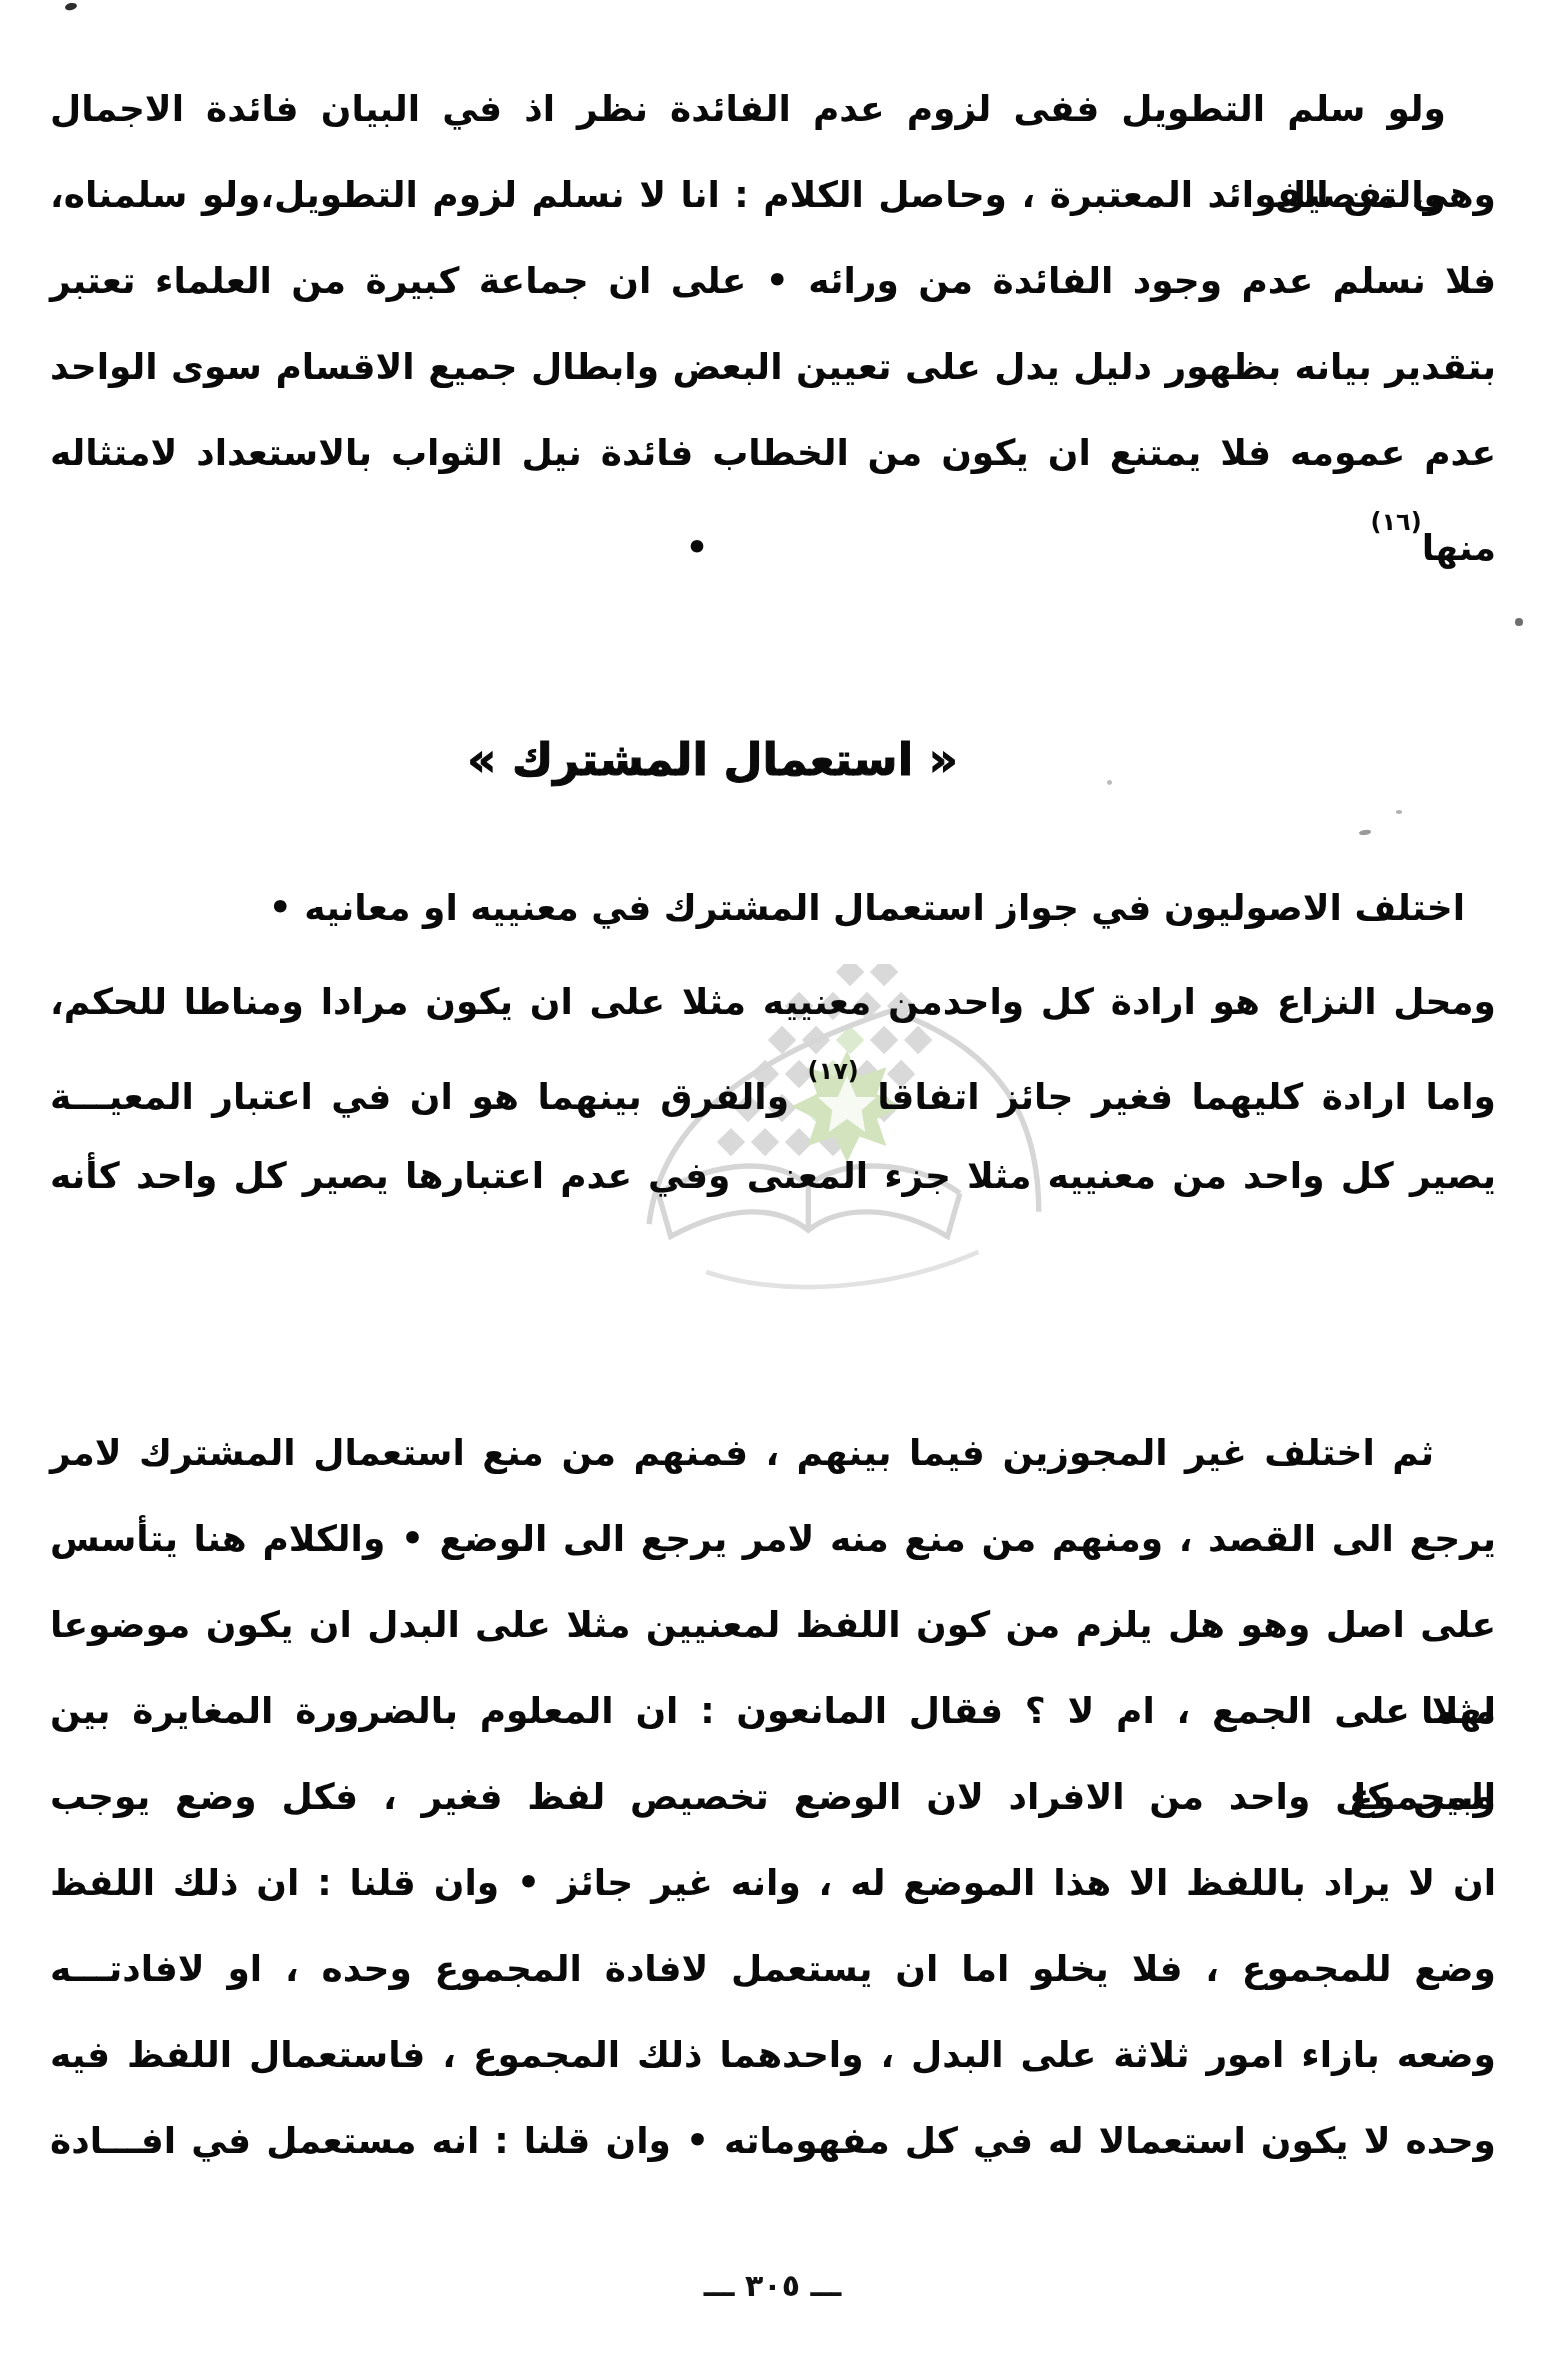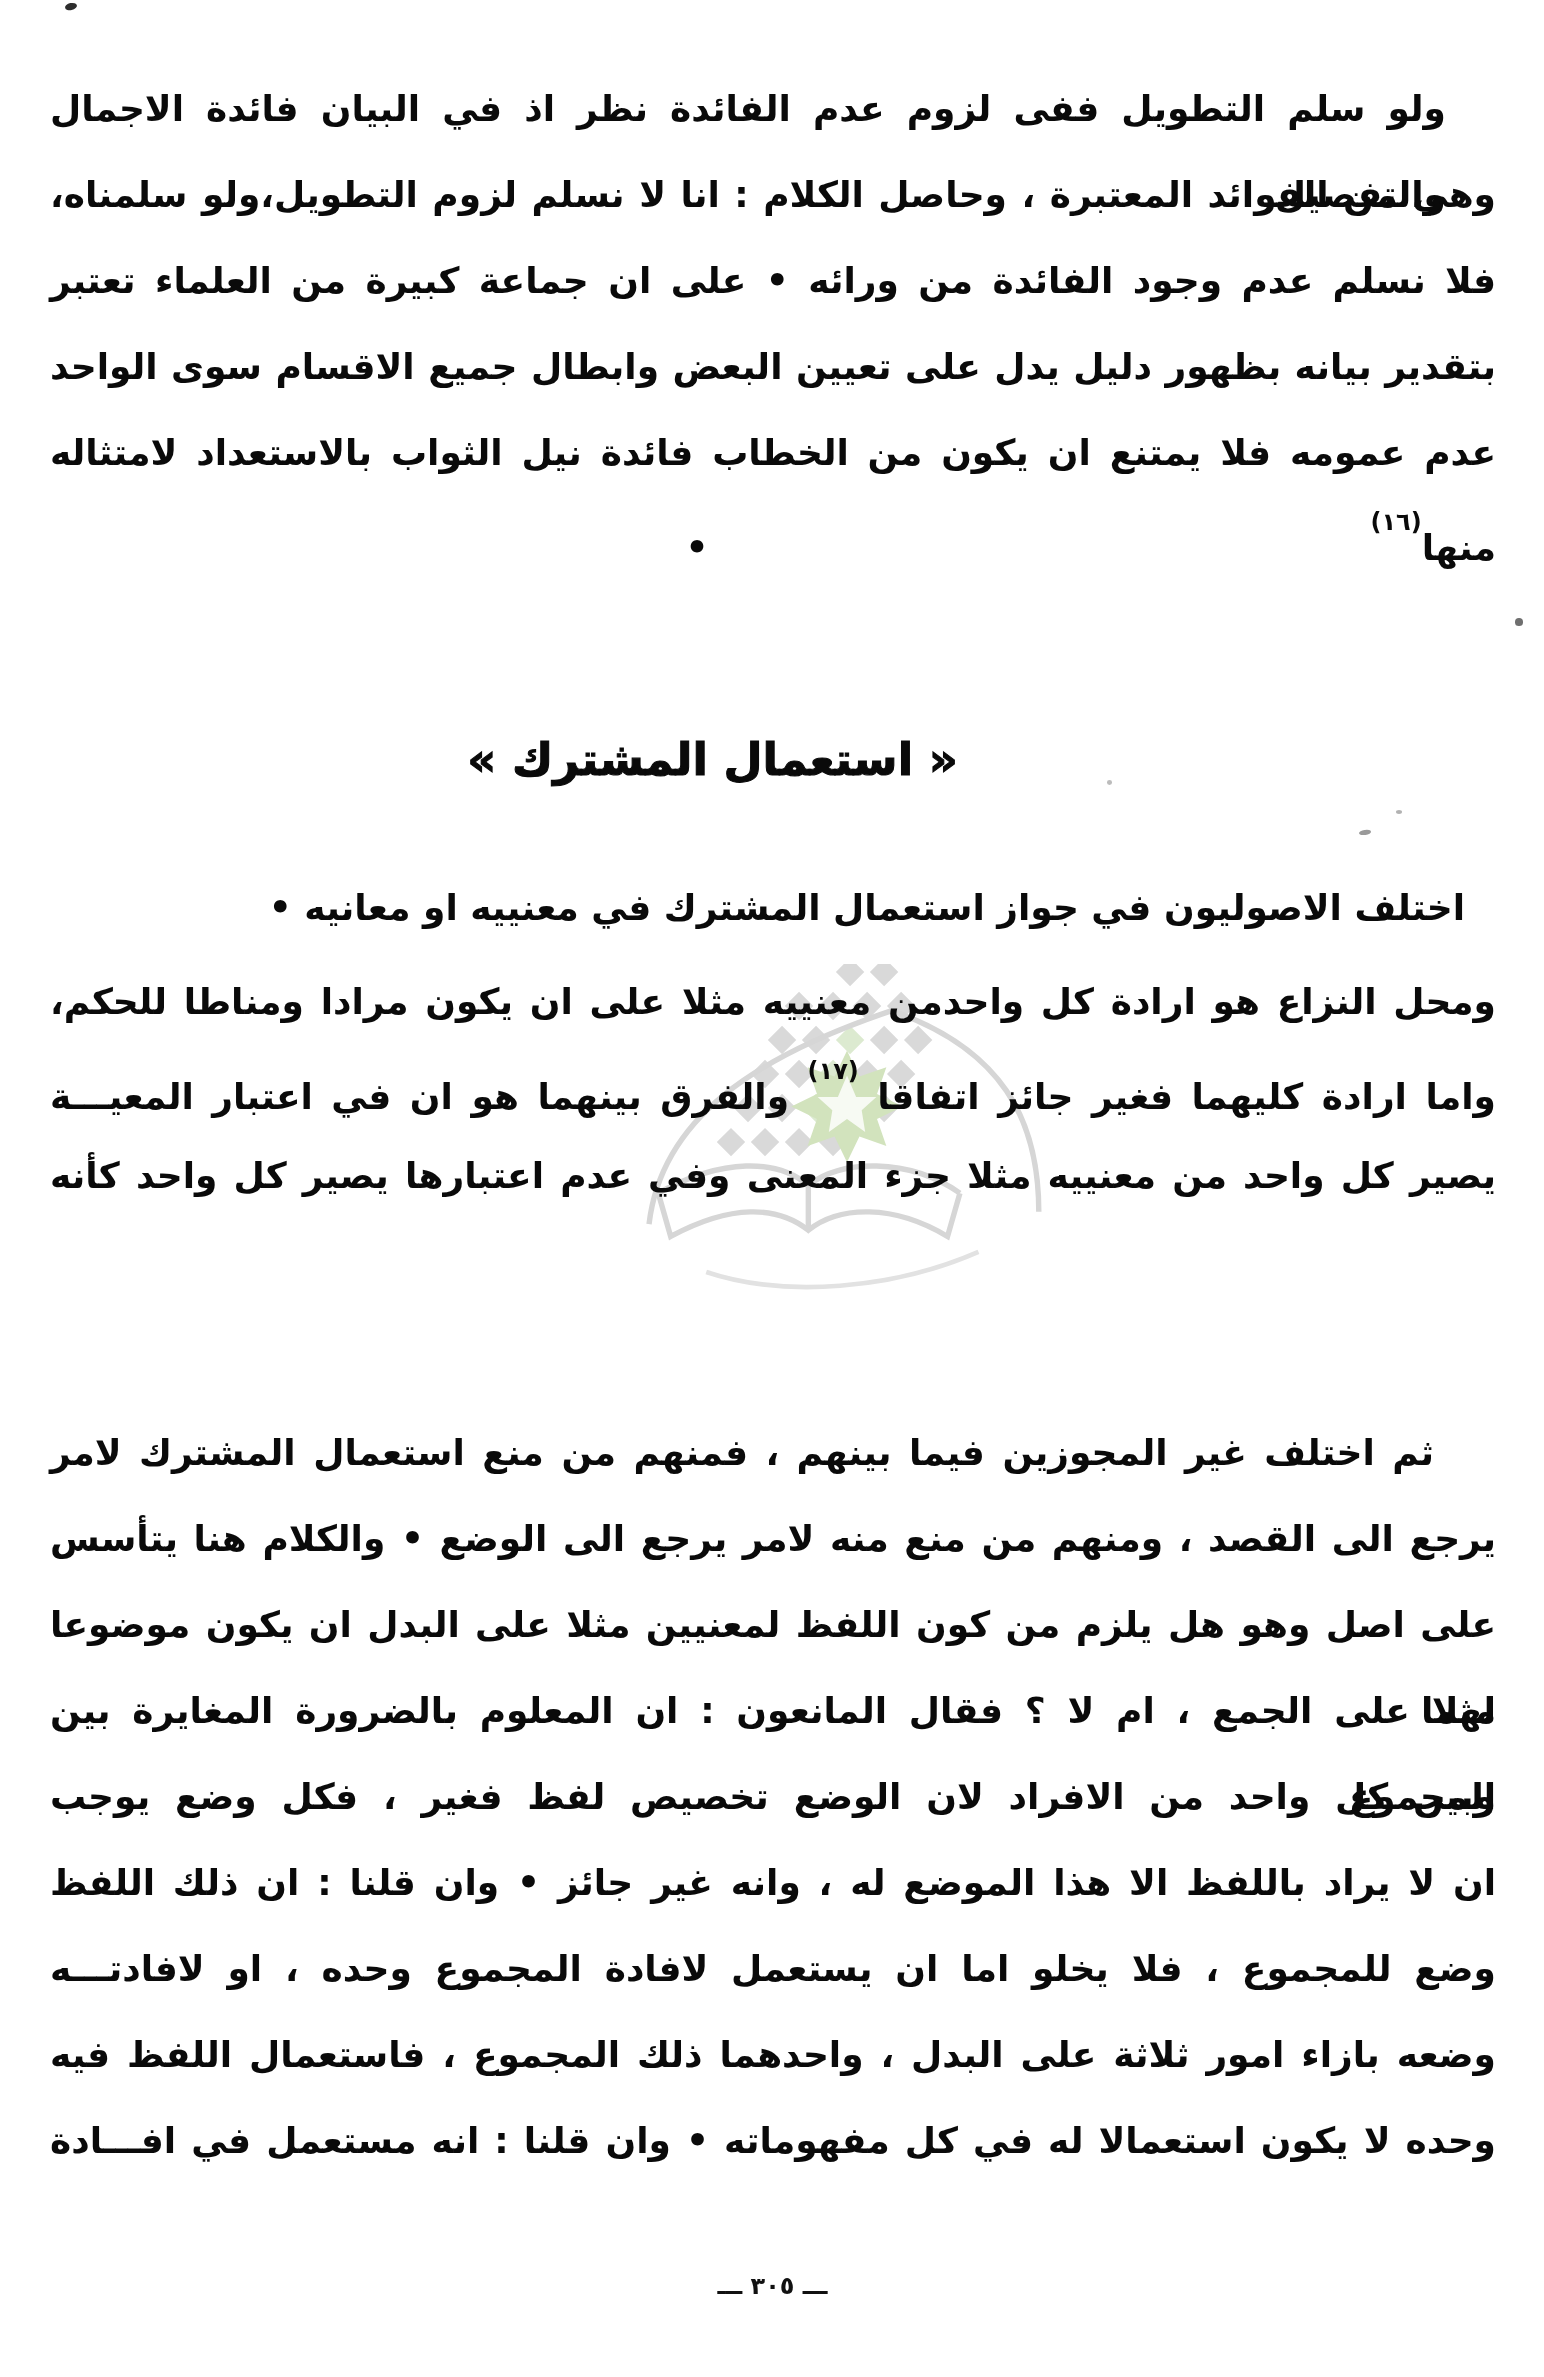--- a/index.html
+++ b/index.html
@@ -22,21 +22,21 @@
     position:absolute;left:0;width:100%;top:717px;margin:0;z-index:2;
     height:85px;line-height:85px;
     font-size:45px;font-weight:bold;color:#0a0a0a;
     direction:rtl;text-align:center;
     transform:translateX(-60px);
     -webkit-text-stroke:1.1px #0a0a0a;
   }
   .pagenum{
     position:absolute;left:0;width:100%;top:2251px;z-index:2;
     height:70px;line-height:70px;
-    font-size:24px;font-weight:bold;color:#111;
+    font-size:30px;font-weight:bold;color:#111;
     direction:rtl;text-align:center;
   }
   .watermark{position:absolute;left:615px;top:964px;z-index:1;}
   .speck{position:absolute;border-radius:50%;z-index:1;}
   #sp1{left:65px;top:3.1px;width:12.4px;height:7px;background:#2d2d2d;transform:rotate(-12deg);}
   #sp2{left:1359px;top:830px;width:11.6px;height:4.6px;background:#9a9a9a;transform:rotate(-8deg);}
   #sp3{left:1396px;top:810px;width:6.2px;height:3.9px;background:#b2b2b2;}
   #sp4{left:1515px;top:618px;width:7.7px;height:7.7px;background:#6f6f6f;}
   #sp5{left:1107px;top:780px;width:5.4px;height:4.6px;background:#bcbcbc;}
 </style>

